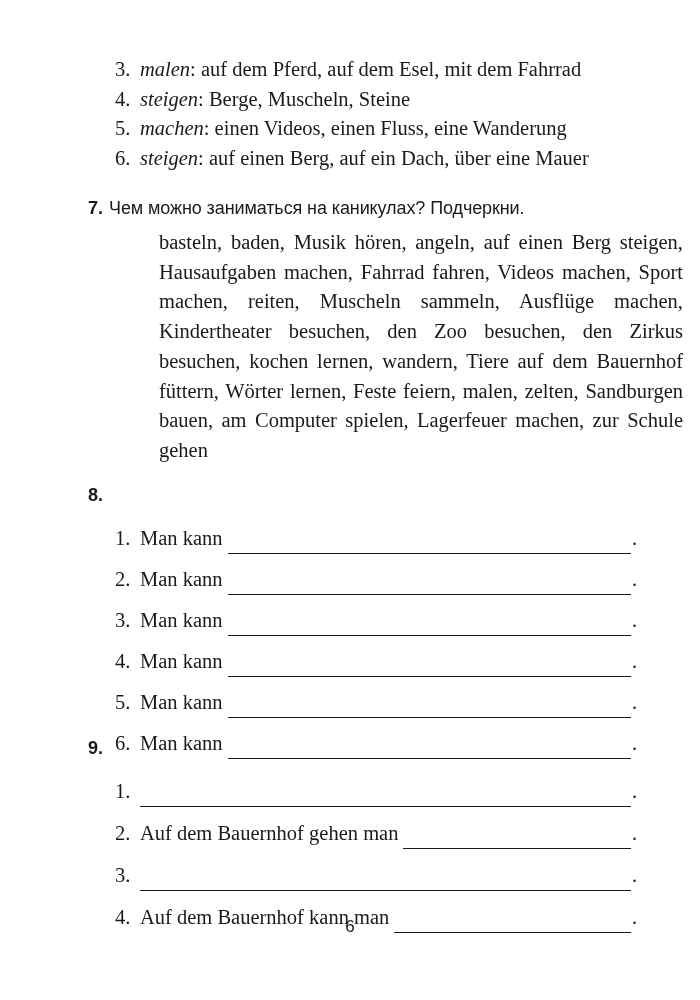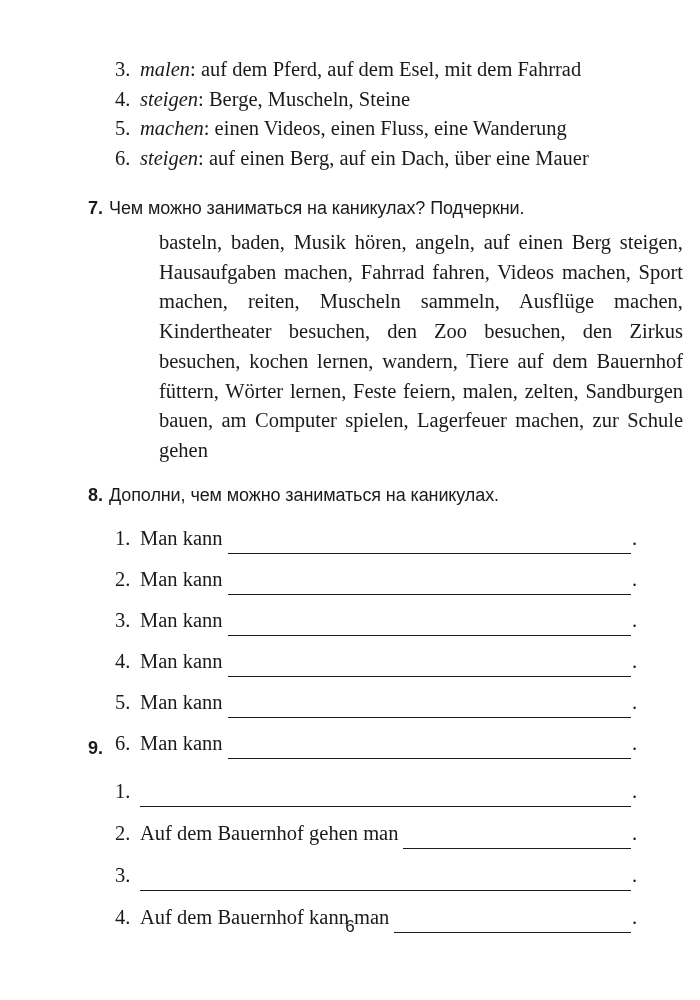--- a/index.html
+++ b/index.html
@@ -175,21 +175,20 @@
       <span class="ex-num">7.</span>
       <span class="ex-title">Чем можно заниматься на каникулах? Подчеркни.</span>
     </div>
   </div>
 
   <div class="wordbank">basteln, baden, Musik hören, angeln, auf einen Berg steigen, Hausaufgaben machen, Fahrrad fahren, Videos machen, Sport machen, reiten, Muscheln sammeln, Ausflüge machen, Kindertheater besuchen, den Zoo besuchen, den Zirkus besuchen, kochen lernen, wandern, Tiere auf dem Bauernhof füttern, Wörter lernen, Feste feiern, malen, zelten, Sandburgen bauen, am Computer spielen, Lagerfeuer machen, zur Schule gehen</div>
 
   <div class="exercise" style="top:483px;">
     <div class="ex-head">
       <span class="ex-num">8.</span>
-      <span class="ex-title">Дополни, чем можно заниматься на каникулах.</span>
     </div>
   </div>
 
   <div class="fill-list ex8" style="top:518px;">
     <div class="fill-row">
       <span class="fill-num">1.</span>
       <span class="fill-lead">Man kann</span>
       <span class="fill-rule"></span>
       <span class="fill-dot">.</span>
     </div>

